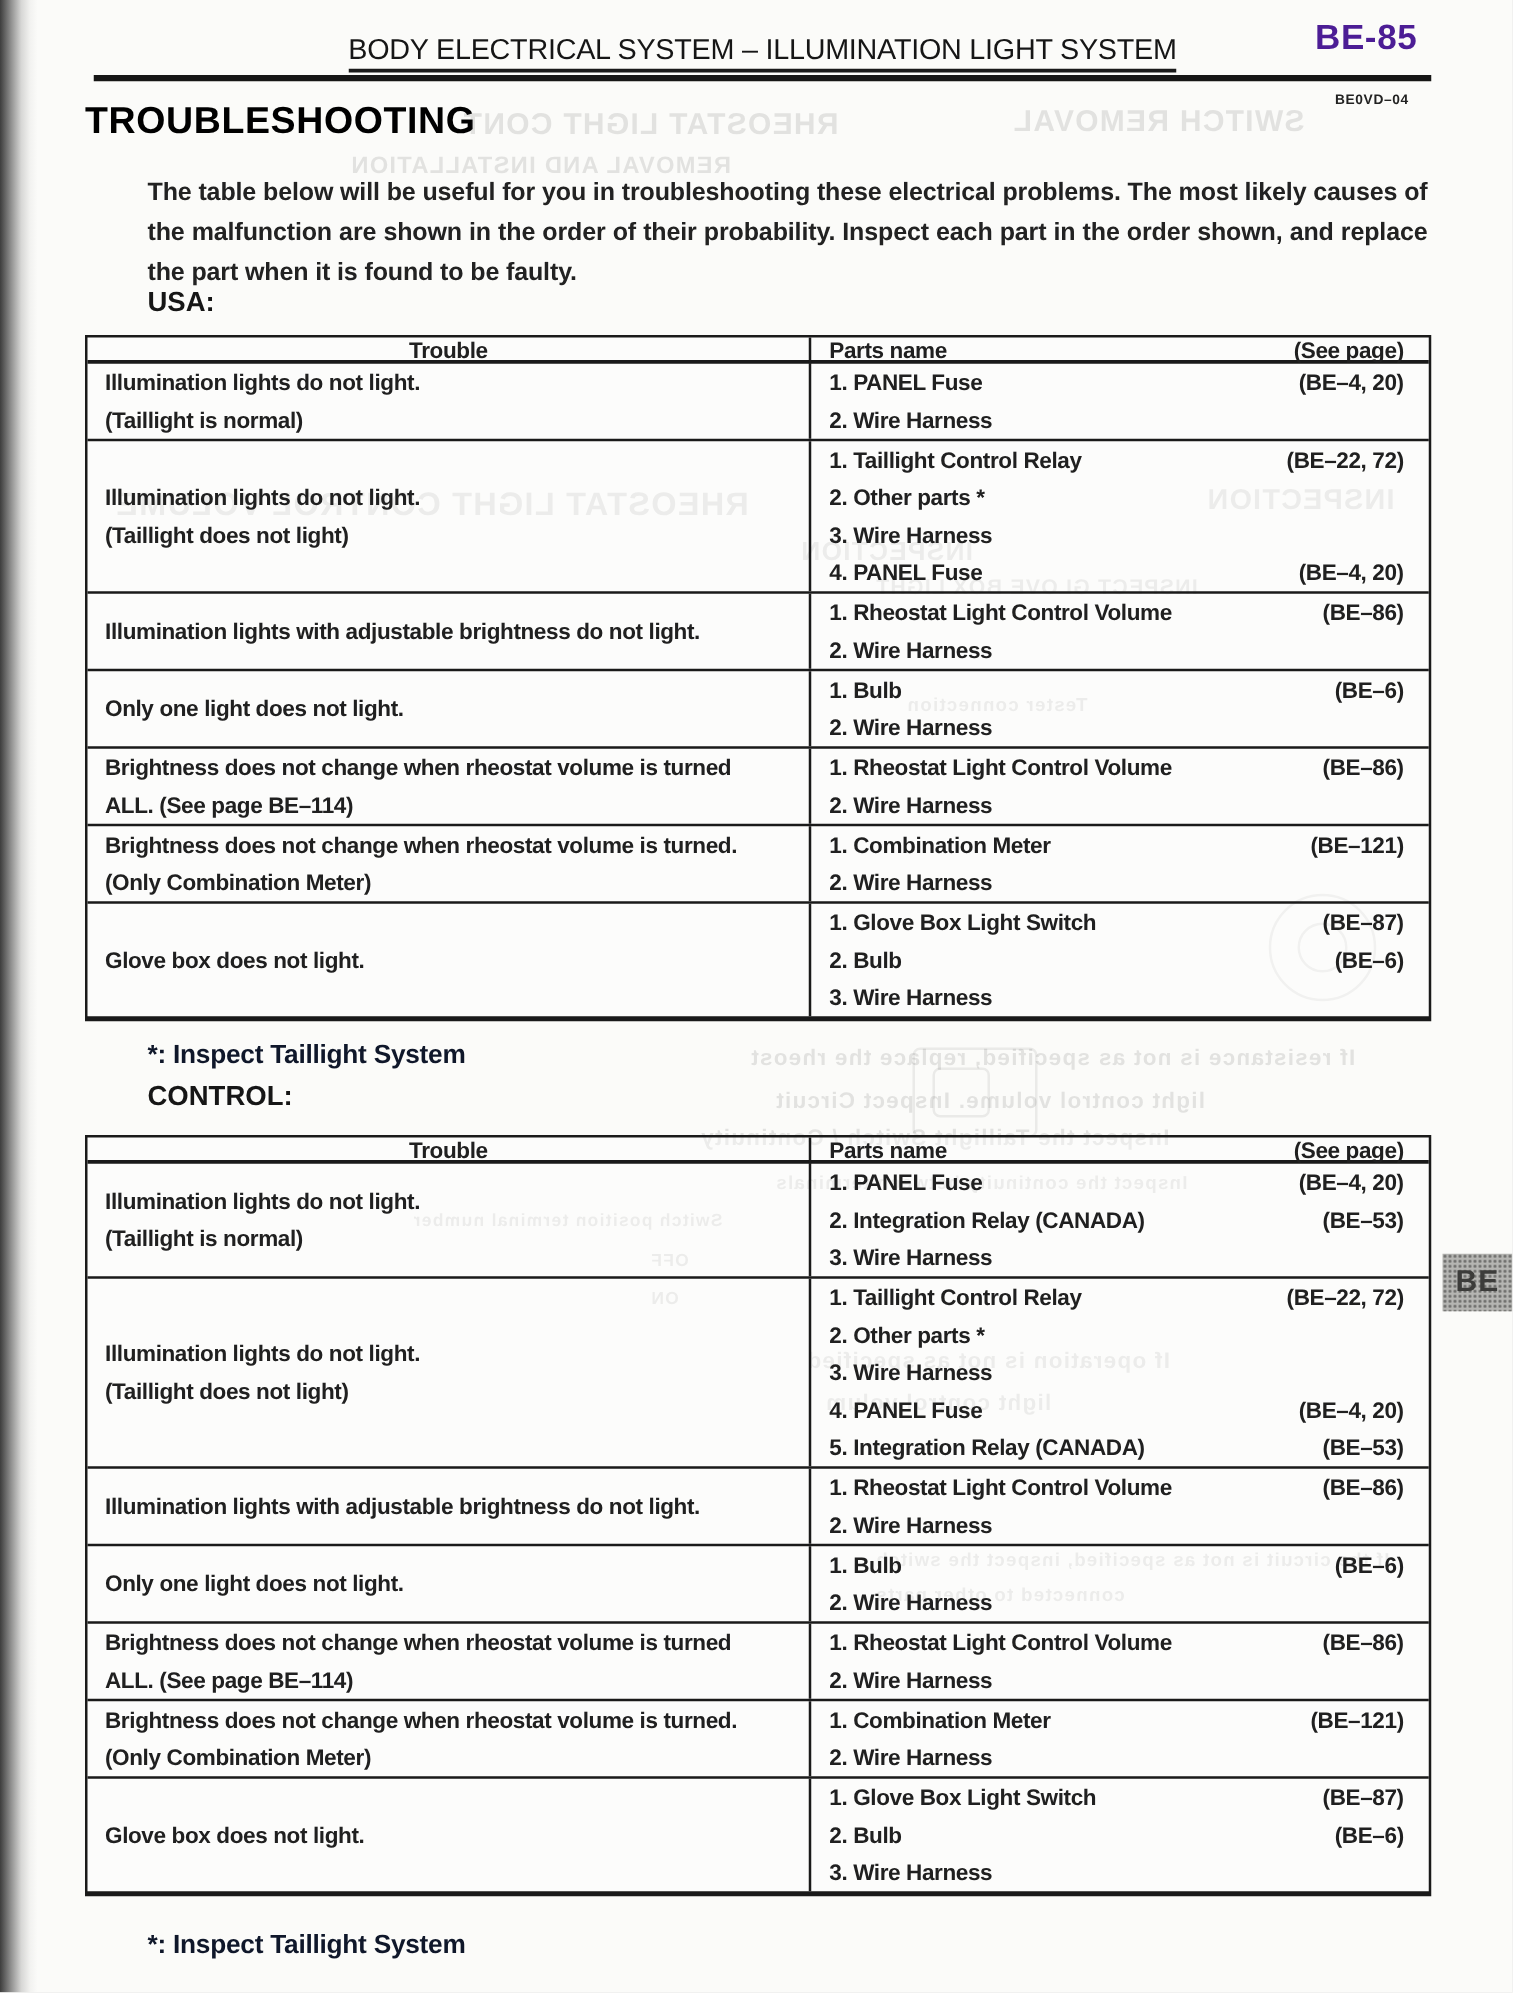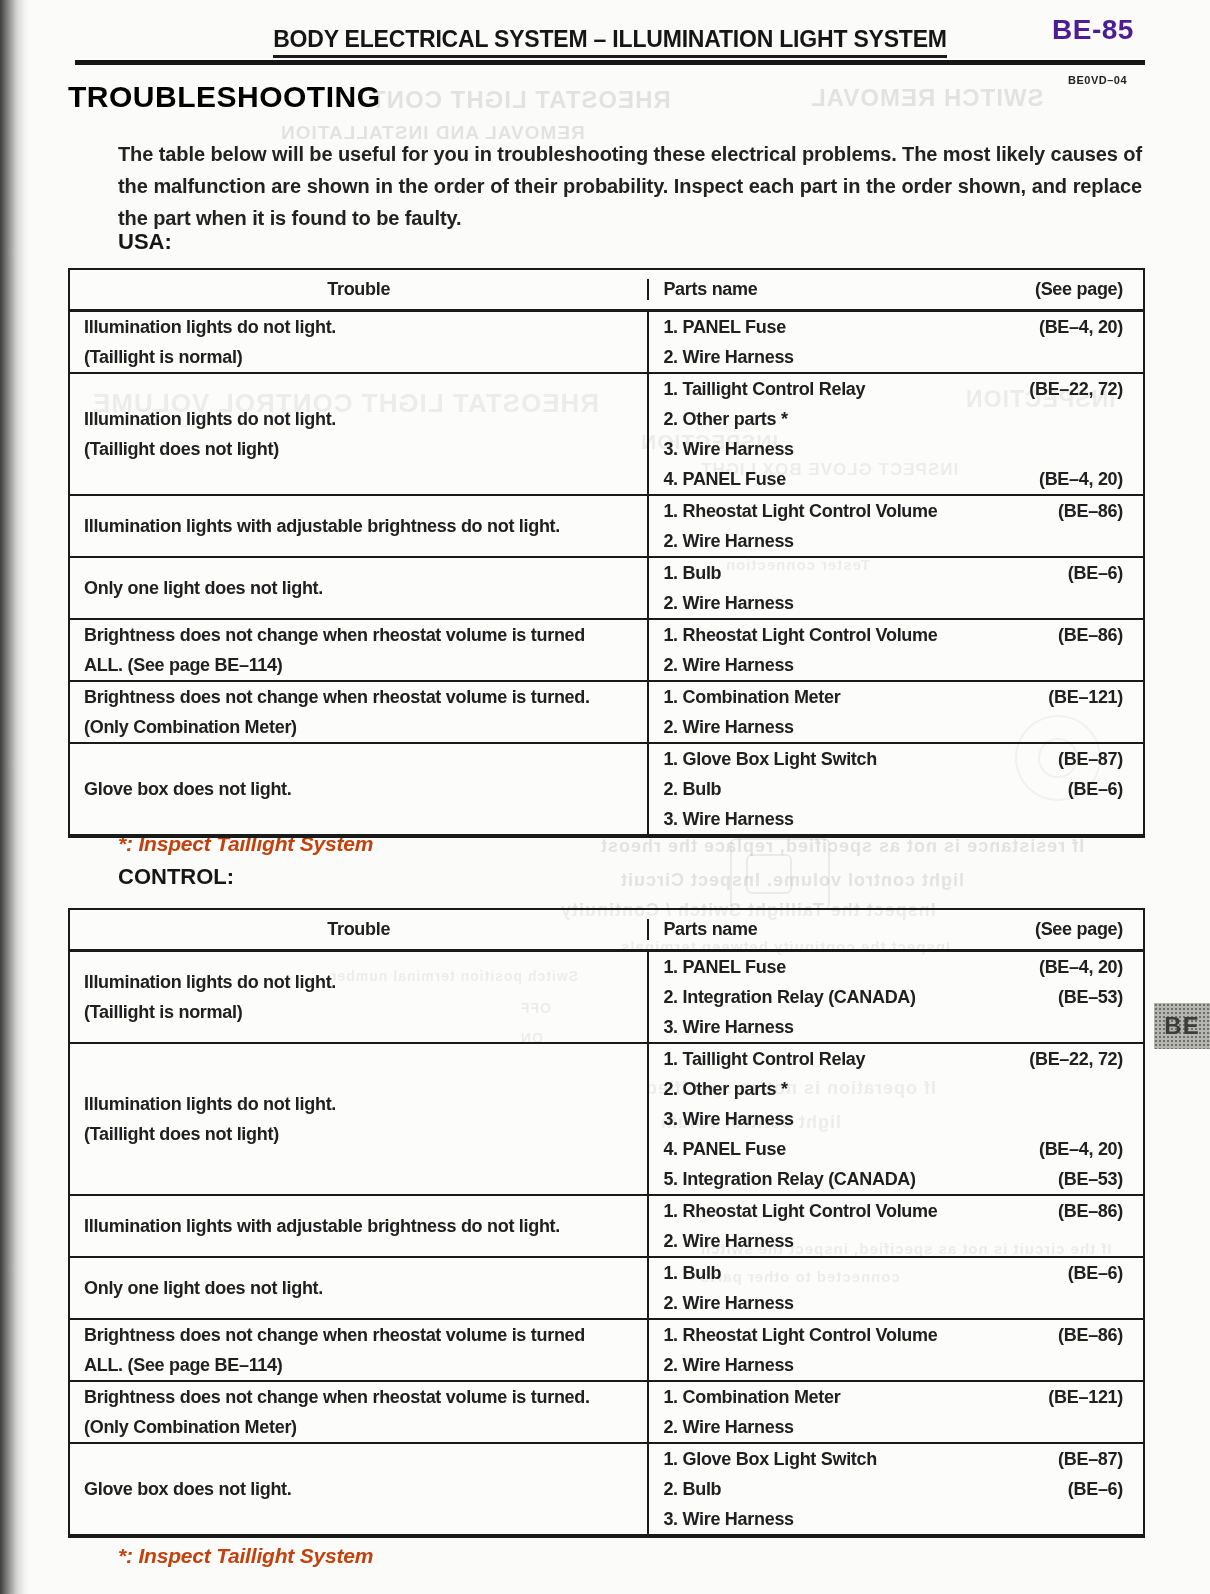--- a/index.html
+++ b/index.html
@@ -15,55 +15,55 @@
     position:absolute; left:0; top:0; width:30px; height:100%;
     background:linear-gradient(to right, rgba(45,45,45,.92) 0px, rgba(75,75,75,.6) 9px, rgba(120,120,120,.28) 17px, rgba(160,160,160,.1) 24px, rgba(0,0,0,0) 30px);
     z-index:5;
   }
   .page-number {
     position:absolute; top:14px; left:1052px;
     font-size:28px; font-weight:700; letter-spacing:.5px; color:#4c1d95;
   }
   .header-title {
     position:absolute; top:26px; left:75px; width:1070px; text-align:center;
-    font-size:23px; font-weight:700; letter-spacing:-0.2px; color:#161616;
+    font-size:23px; font-weight:400; letter-spacing:-0.2px; color:#161616;
   }
   .header-title .ul { border-bottom:3px solid #1a1a1a; padding-bottom:3px; }
   .header-rule {
     position:absolute; top:60px; left:75px; width:1070px; height:5px; background:#161616;
   }
   .doc-code {
     position:absolute; top:74px; left:1068px; font-size:11px; font-weight:700; color:#222; letter-spacing:.5px;
   }
   .section-title {
     position:absolute; top:80px; left:68px;
     font-size:30px; font-weight:700; letter-spacing:.5px; color:#000000;
   }
   .intro {
     position:absolute; top:138px; left:118px; width:1024px;
     font-size:20px; font-weight:700; line-height:32px; text-align:justify;
     letter-spacing:-0.1px; color:#222;
   }
   .region-label { position:absolute; font-size:22px; font-weight:700; color:#161616; }
   .label-usa    { top:229px; left:118px; }
   .label-canada { top:864px; left:118px; }
-  .footnote { position:absolute; font-size:21px; font-weight:700; color:#c2410c; letter-spacing:-0.2px;font-style:italic; }
+  .footnote { position:absolute; font-size:21px; font-weight:700; color:#0f172a; letter-spacing:-0.2px; }
   .footnote-usa    { top:832px; left:118px; }
   .footnote-canada { top:1544px; left:118px; }
 
   .ts-table {
     position:absolute; left:68px; width:1077px;
     border:2px solid #1a1a1a; border-bottom-width:4px;
     background:rgba(255,255,255,.35);
     font-size:18px; font-weight:700; letter-spacing:-0.3px; color:#202020;
     z-index:2;
   }
   .table-usa    { top:268px; }
   .table-canada { top:908px; }
-  .t-head { display:flex; height:42px; border-bottom:3px solid #1a1a1a; align-items:center; }
+  .t-head { display:flex; height:21px; border-bottom:3px solid #1a1a1a; align-items:flex-start; }
   .th-trouble {
     width:54%; border-right:2px solid #1a1a1a;
     display:flex; align-items:center; justify-content:center;
   }
   .th-parts { flex:1; display:flex; align-items:center; justify-content:space-between; padding:0 20px 0 14px;gap:24px; }
   .t-row { display:flex; border-bottom:2px solid #1a1a1a; }
   .t-row:last-child { border-bottom:none; }
   .cell-trouble {
     width:54%; border-right:2px solid #1a1a1a;
     display:flex; flex-direction:column; justify-content:center; padding:0 10px 0 14px;

